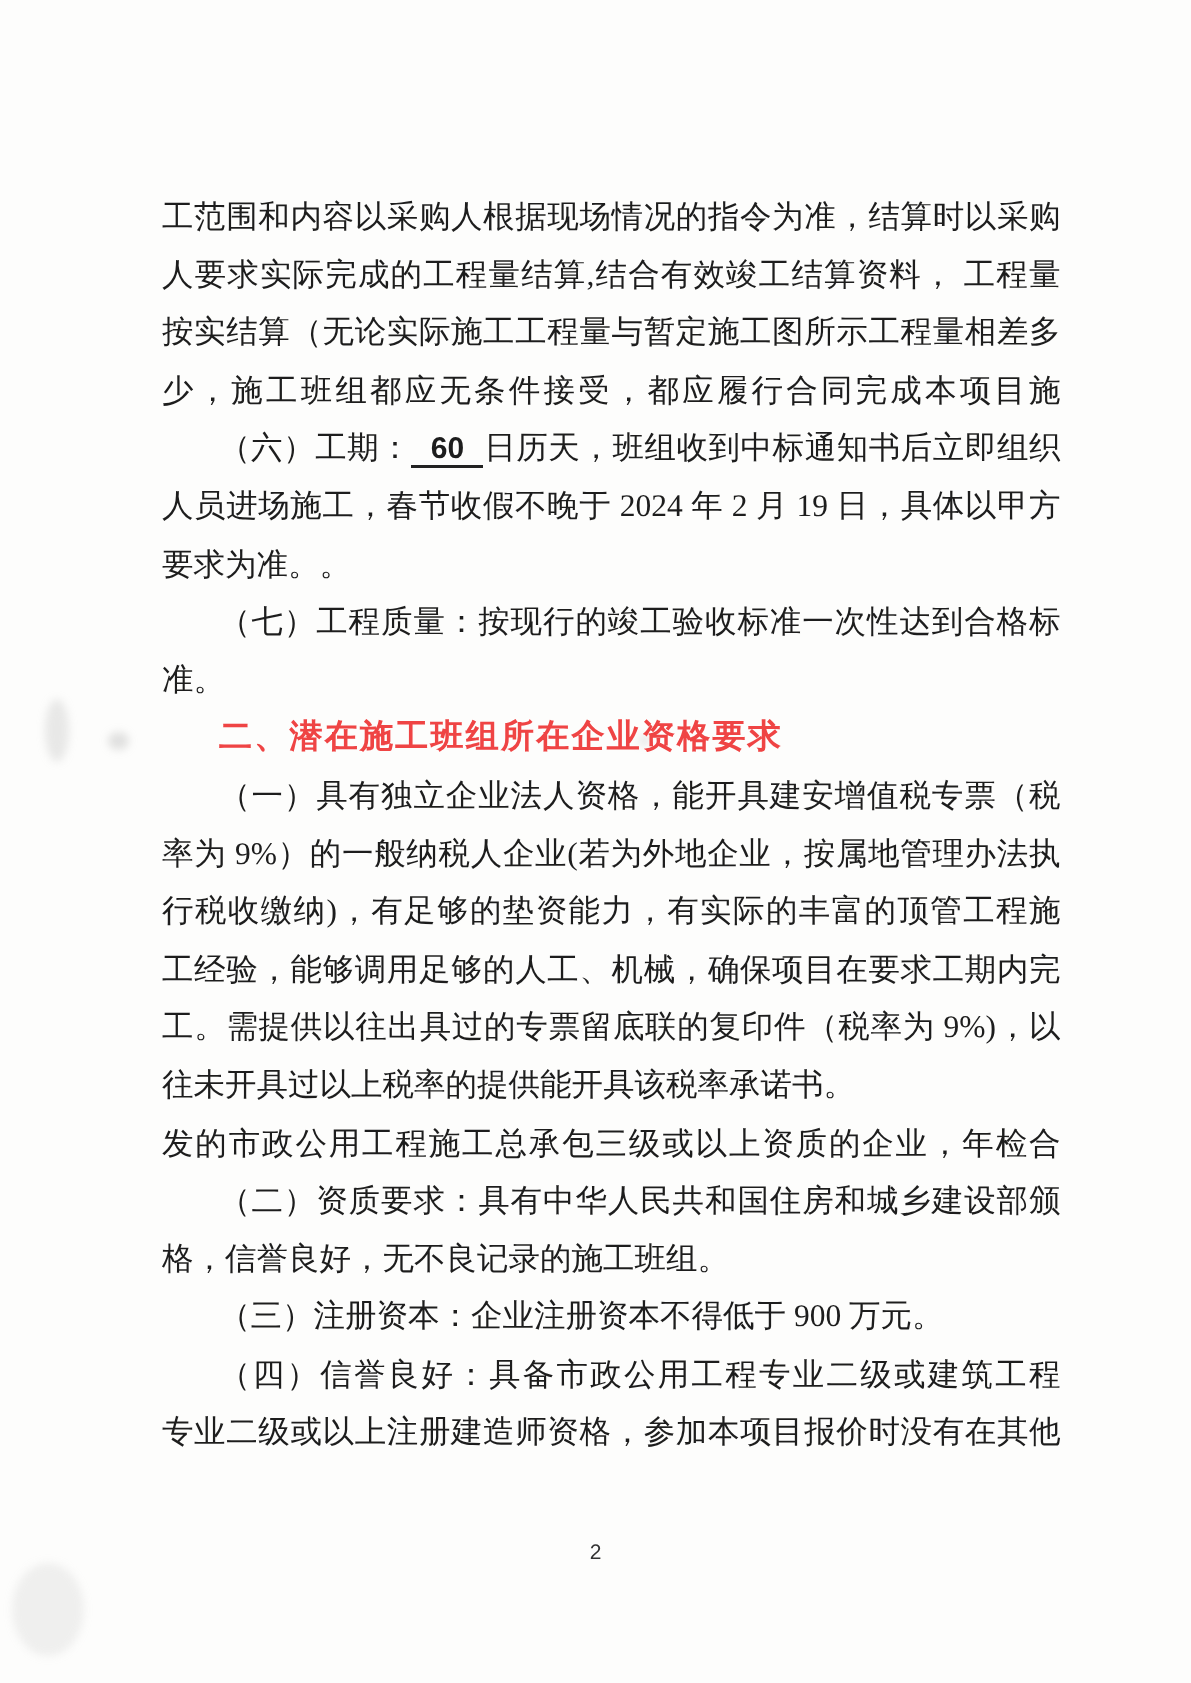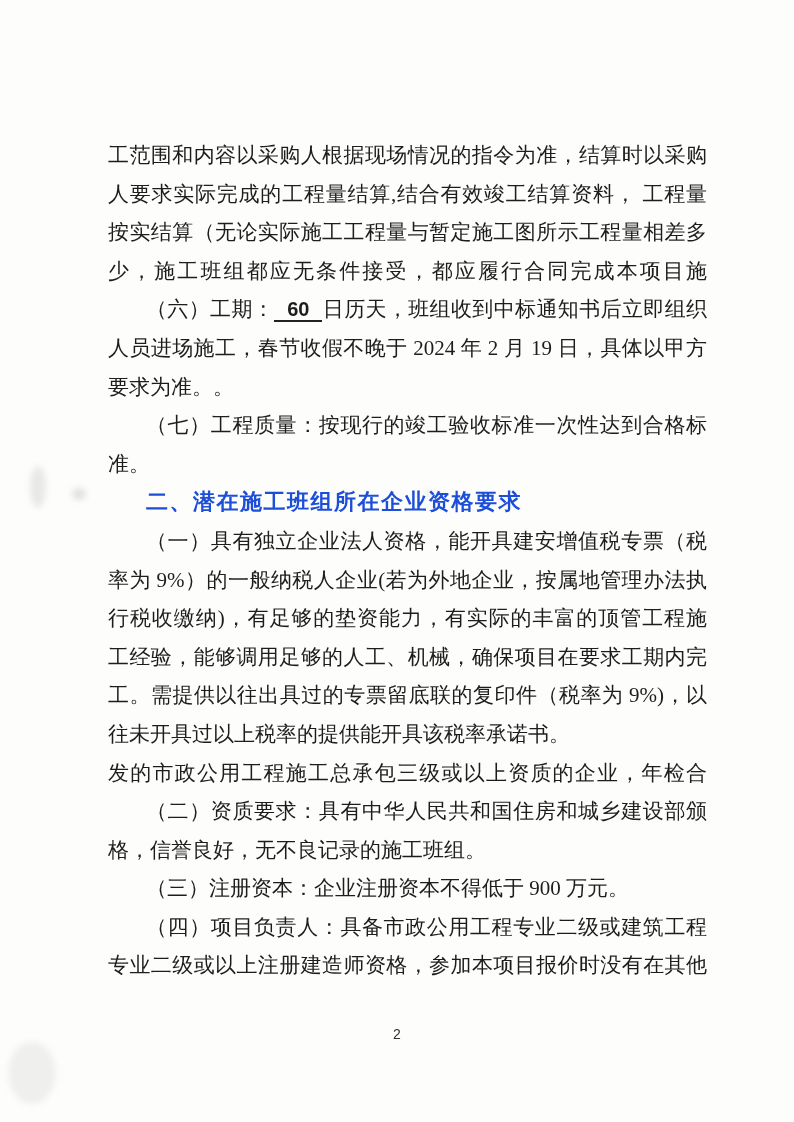--- a/index.html
+++ b/index.html
@@ -7,41 +7,41 @@
     position:relative;
     width:794px;height:1122px;
     margin:0 auto;
     background:#fdfdfc;
     overflow:hidden;
     font-family:"Liberation Serif","DejaVu Serif",serif;
     color:#1d1d1d;
   }
   .content{
     position:absolute;
-    left:108px;top:136px;
+    left:108px;top:125px;
     width:599px;
   }
   .para{margin:0;padding:0;}
   .line{
     height:38.6px;
     line-height:38.6px;
     font-size:21px;
     overflow:hidden;
     text-align:justify;
     text-justify:inter-character;
   }
   .line.fill{ text-align-last:justify; }
   .line.endline{ text-align:right; text-align-last:left; }
   .line.indent{ padding-left:38px; }
   .para.heading .line{
     font-family:"Liberation Sans","DejaVu Sans",sans-serif;
     font-weight:bold;
     font-size:22px;
     letter-spacing:1.5px;
-    color:#1d4ed8;
+    color:#ef4444;
   }
   .u{
     border-bottom:2px solid #222;
     padding:0 13px;
     font-family:"Liberation Sans","DejaVu Sans",sans-serif;
     font-weight:bold;
     font-size:20px;
   }
   .footer{
     position:absolute;
@@ -95,19 +95,19 @@
       </div>
       <div class="para">
         <div class="line fill"><span>发的市政公用工程施工总承包三级或以上资质的企业，年检合</span></div>
         <div class="line indent fill"><span>（二）资质要求：具有中华人民共和国住房和城乡建设部颁</span></div>
         <div class="line endline"><span>格，信誉良好，无不良记录的施工班组。</span></div>
       </div>
       <div class="para">
         <div class="line indent endline"><span>（三）注册资本：企业注册资本不得低于 900 万元。</span></div>
       </div>
       <div class="para">
-        <div class="line indent fill"><span>（四）项目负责人：具备市政公用工程专业二级或建筑工程</span></div>
+        <div class="line indent fill"><span>（四）信誉良好：具备市政公用工程专业二级或建筑工程</span></div>
         <div class="line fill"><span>专业二级或以上注册建造师资格，参加本项目报价时没有在其他</span></div>
       </div>
     </div>
 
   <div class="footer">2</div>
 </div>
 
 </body></html>

